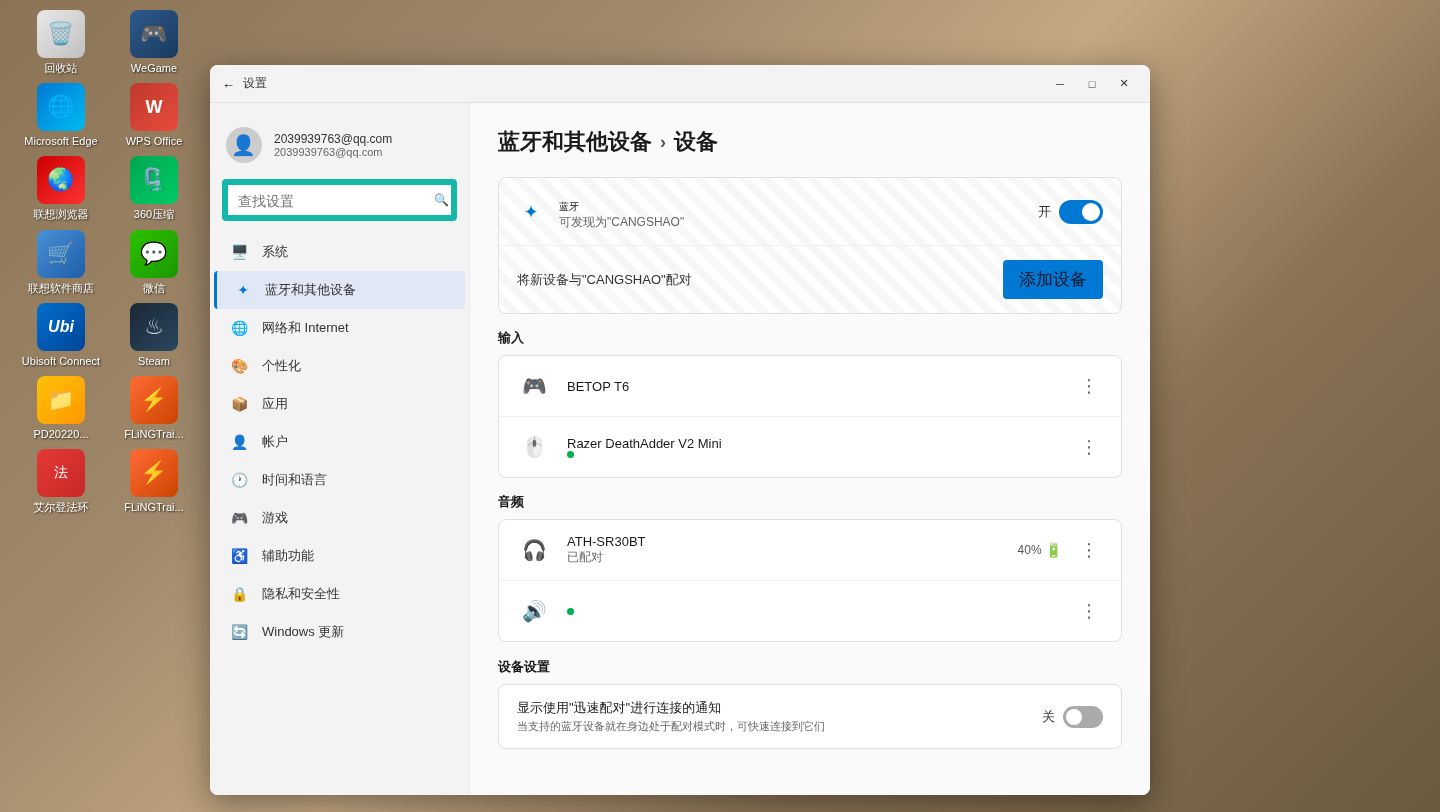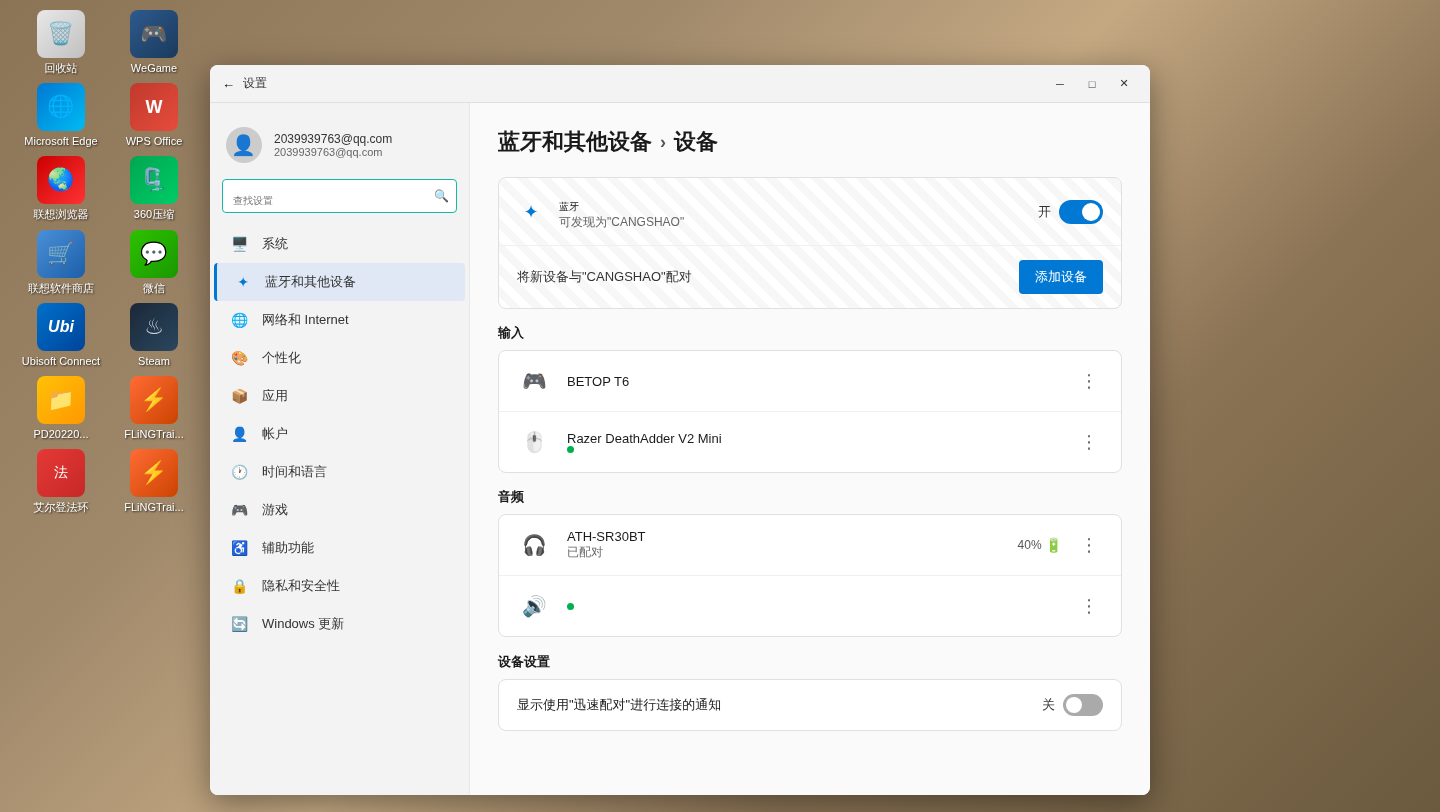--- a/index.html
+++ b/index.html
@@ -188,25 +188,25 @@
       color: #666;
     }
 
     .search-box {
       margin: 0 12px 12px;
       position: relative;
     }
 
     .search-input {
       width: 100%;
-      padding: 15px 32px 6px 10px;
-      border: 1px solid #14b8a6;
+      padding: 8px 32px 6px 10px;
+      border: 6px solid #14b8a6;
       border-radius: 4px;
       background: white;
-      font-size: 10px;
+      font-size: 14px;
       outline: none;
     }
 
     .search-icon-wrap {
       position: absolute;
       right: 8px;
       top: 50%;
       transform: translateY(-50%);
       color: #666;
       font-size: 12px;
@@ -339,25 +339,25 @@
     }
 
     .pair-text {
       flex: 1;
       font-size: 13px;
       color: #333;
     }
 
     .add-device-btn {
       background: #0078d4;
-      color: #ffffff;
+      color: #0f172a;
       border: none;
       border-radius: 4px;
       padding: 8px 16px;
-      font-size: 13px;
+      font-size: 17px;
       cursor: pointer;
     }
 
     
     .section-title {
       font-size: 13px;
       font-weight: 600;
       color: #1a1a1a;
       margin: 15px 0 8px;
     }
@@ -737,20 +737,21 @@
               </div>
             </div>
             <button class="more-btn">⋮</button>
           </div>
         </div>
 
         <div class="device-settings-title">设备设置</div>
         <div class="setting-row card">
           <div class="setting-info">
             <div class="setting-title">显示使用"迅速配对"进行连接的通知</div>
+            <div class="setting-desc">当支持的蓝牙设备就在身边处于配对模式时，可快速连接到它们</div>
           </div>
           <span class="setting-label">关</span>
           <div class="toggle-small off"></div>
         </div>
 
       </div>
     </div>
   </div>
 </div>
 

